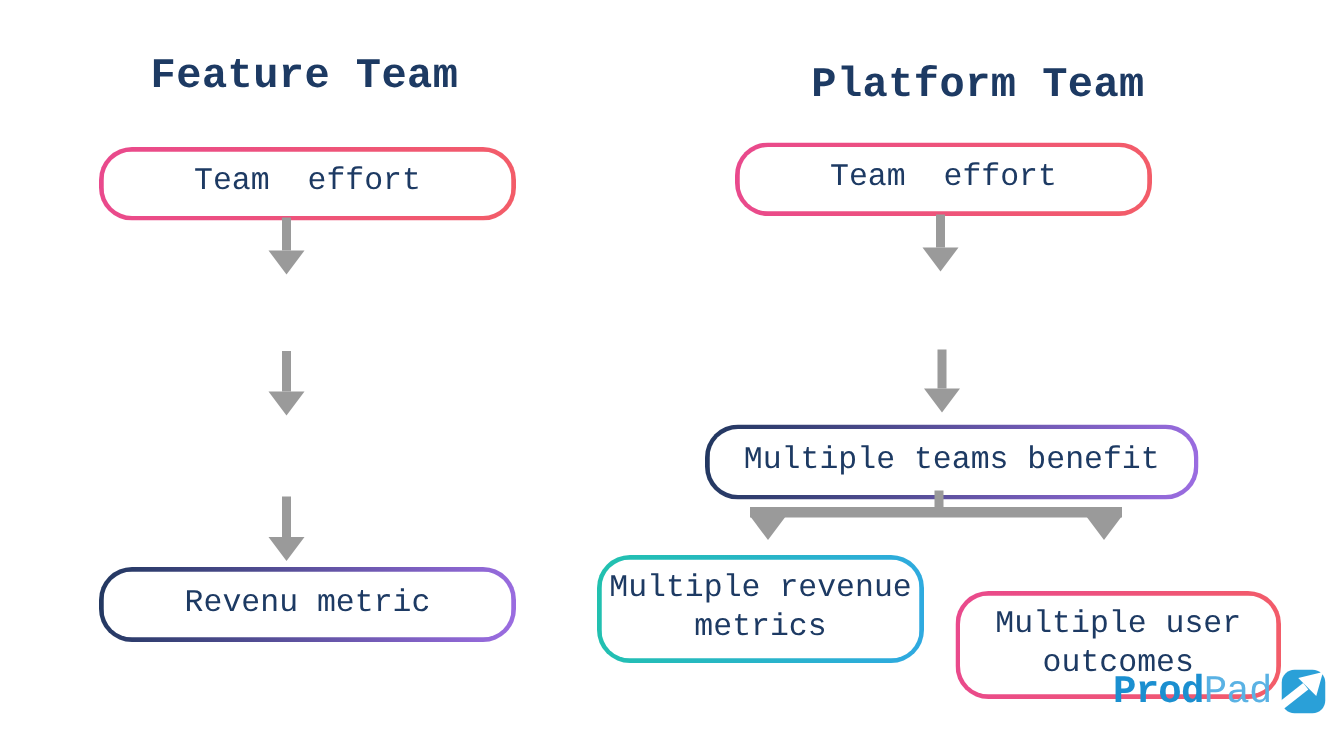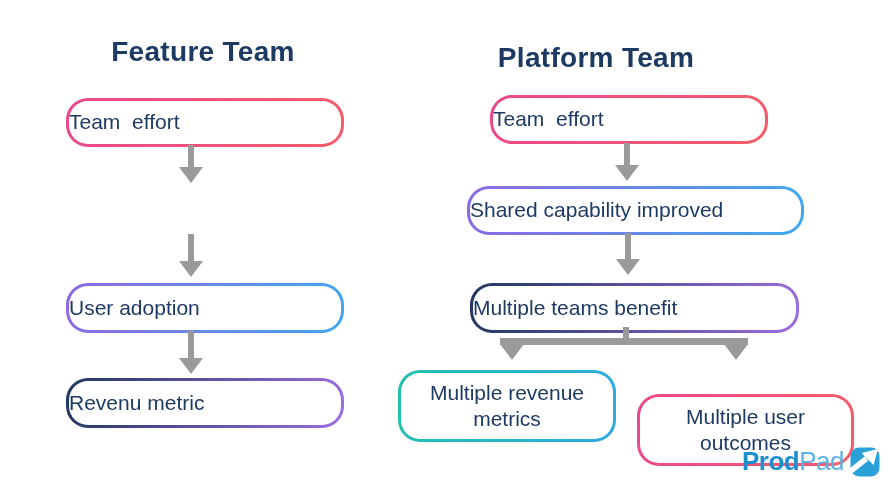--- a/index.html
+++ b/index.html
@@ -1,28 +1,28 @@
 <!DOCTYPE html>
 <html><head>
 <meta charset="utf-8">
 <style>
   html,body{margin:0;padding:0;background:#fff;}
   .canvas{
     position:relative;width:890px;height:492px;background:#fff;
-    font-family:Liberation Sans, sans-serif;overflow:hidden;
+    font-family:Liberation Mono, monospace;overflow:hidden;
   }
   .col-title{
     position:absolute;margin:0;transform:translateX(-50%);
     font-size:28px;font-weight:bold;color:var(--text,#1d3a63);
     letter-spacing:.3px;white-space:pre;
   }
   .t-left{left:203px;top:36px;}
-  .t-right{left:596px;top:42px;}
+  .t-right{left:652px;top:42px;}
   .node{
-    position:absolute;display:flex;align-items:center;
+    position:absolute;display:flex;align-items:center;justify-content:center;
     border:3px solid transparent;border-radius:22px;
     background:linear-gradient(#fff,#fff) padding-box,
                linear-gradient(100deg,var(--g1,#ccc),var(--g2,#ccc)) border-box;
     color:var(--text,#1d3a63);font-size:21px;text-align:center;
     line-height:1.25;white-space:pre-wrap;
   }
   
   .n-l0{left:66px;top:98px;width:272px;height:43px;}
   .n-l1{left:66px;top:185px;width:272px;height:44px;}
   .n-l2{left:66px;top:283px;width:272px;height:44px;}
@@ -61,45 +61,39 @@
 <body style="--text: #1d3a63; --arrow: #9a9a9a; --brand-bold: #1b8fd0; --brand-light: #5ab2e4; --icon: #2aa0d8;">
 
 <div class="canvas">
 
   <h2 class="col-title t-left">Feature Team</h2>
   <h2 class="col-title t-right">Platform Team</h2>
 
   <div class="node n-l0" style="--g1: #e9498d; --g2: #f35d68;">
     <span>Team  effort</span>
   </div>
-  <div class="node n-l2" style="--g1: #8e67e3; --g2: #41a8f2;">
-    <span>User adoption</span>
-  </div>
   <div class="node n-l3" style="--g1: #21375f; --g2: #9c6de2;">
     <span>Revenu metric</span>
   </div>
 
   <div class="arrow a-l0">
     <div class="shaft"></div>
     <div class="head"></div>
   </div>
   <div class="arrow a-l1">
     <div class="shaft"></div>
     <div class="head"></div>
   </div>
   <div class="arrow a-l2">
     <div class="shaft"></div>
     <div class="head"></div>
   </div>
 
   <div class="node n-r0" style="--g1: #e9498d; --g2: #f35d68;">
     <span>Team  effort</span>
-  </div>
-  <div class="node n-r1" style="--g1: #8e67e3; --g2: #3fa9f0;">
-    <span>Shared capability improved</span>
   </div>
   <div class="node n-r2" style="--g1: #21375f; --g2: #9c6de2;">
     <span>Multiple teams benefit</span>
   </div>
   <div class="node n-r3" style="--g1: #21c1ae; --g2: #2fa9e1;">
     <span>Multiple revenue metrics</span>
   </div>
   <div class="node n-r4" style="--g1: #e9498d; --g2: #f35d68;">
     <span>Multiple user outcomes</span>
   </div>

